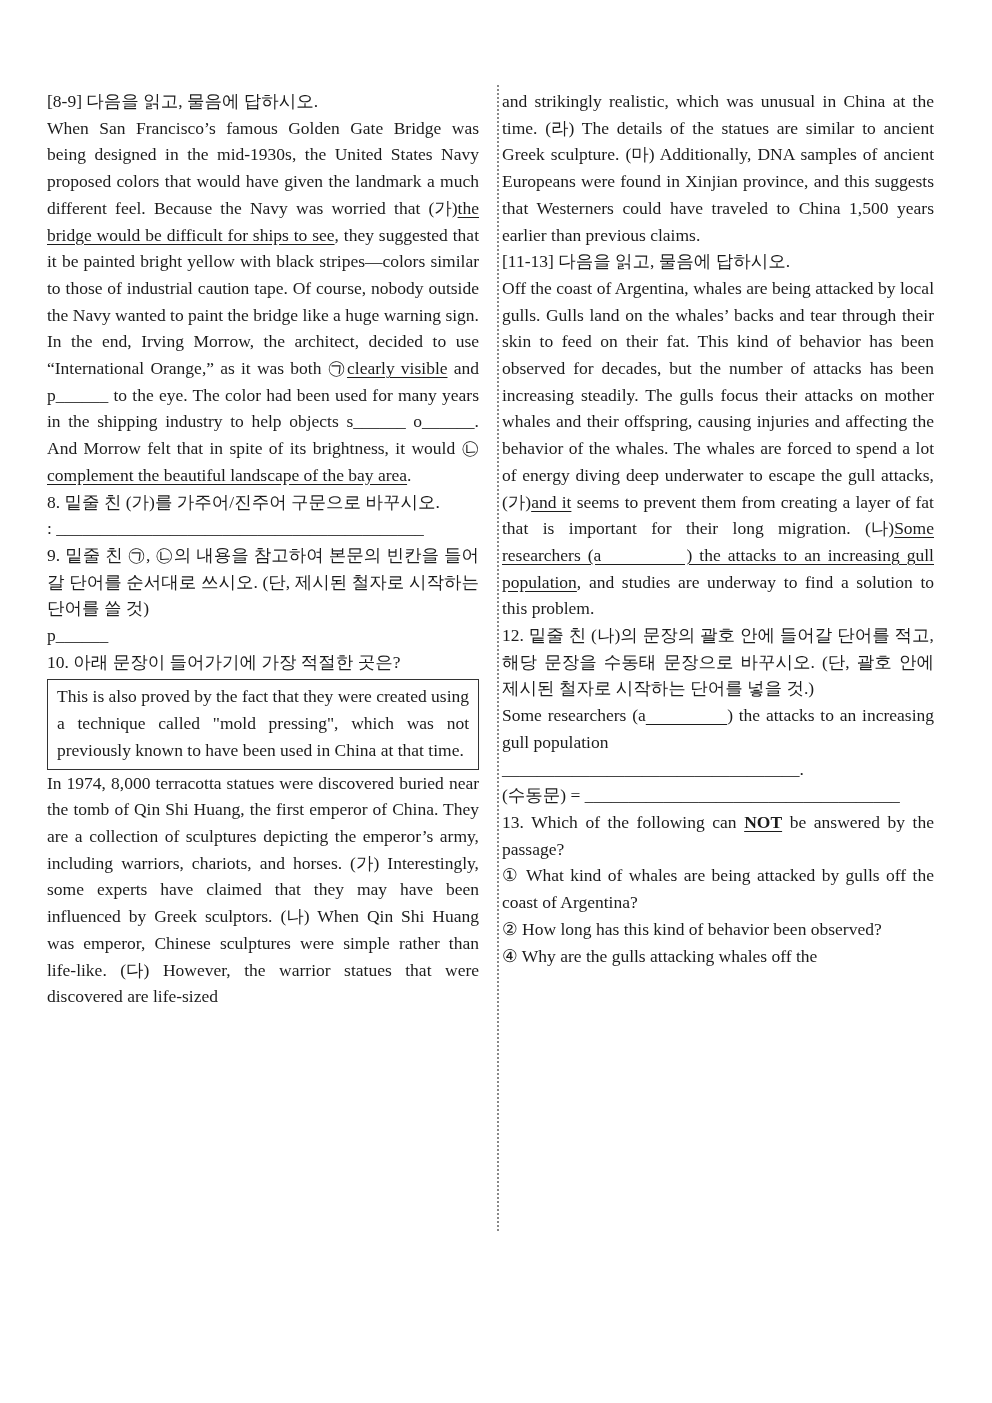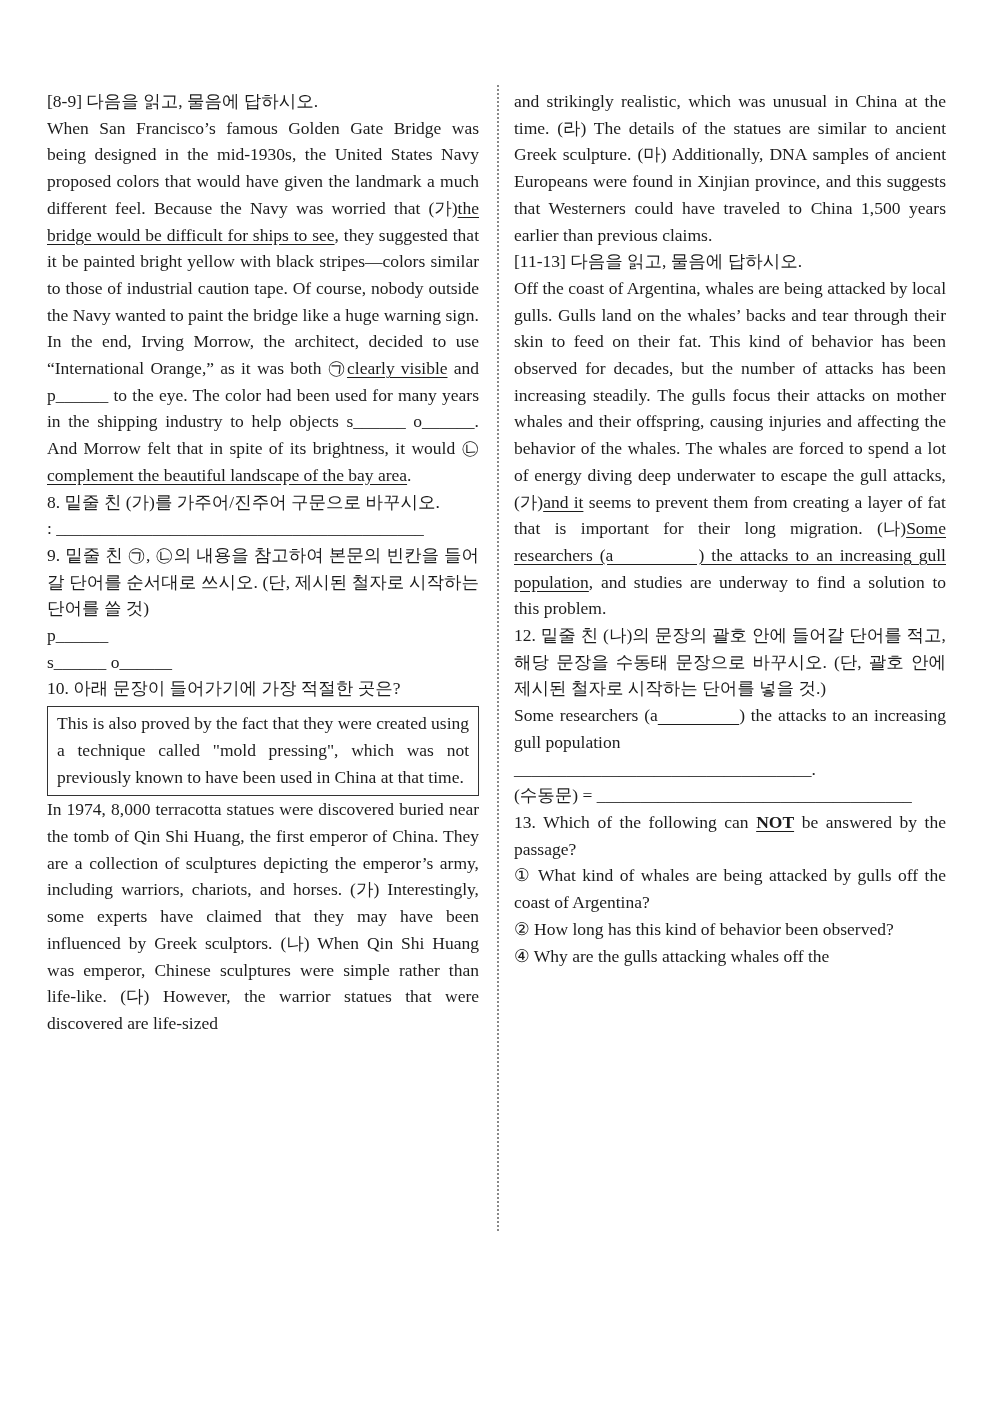--- a/index.html
+++ b/index.html
@@ -14,21 +14,21 @@
     color: #1c1c1c;
     overflow: hidden;
   }
   .col {
     position: absolute;
     top: 88px;
     width: 432px;
     text-align: justify;
   }
   .col-left  { left: 47px; }
-  .col-right { left: 514px; }
+  .col-right { left: 502px; }
   .divider {
     position: absolute;
     left: 497px;
     top: 85px;
     height: 1238px;
     width: 0;
     border-left: 2px dotted #888;
   }
   p { margin: 0; }
   .mt { }
@@ -63,21 +63,20 @@
 
     <p>
       <span>When San Francisco’s famous Golden Gate Bridge was being designed in the mid-1930s, the United States Navy proposed colors that would have given the landmark a much different feel. Because the Navy was worried that (가)</span><span class="u">the bridge would be difficult for ships to see</span><span>, they suggested that it be painted bright yellow with black stripes—colors similar to those of industrial caution tape. Of course, nobody outside the Navy wanted to paint the bridge like a huge warning sign. In the end, Irving Morrow, the architect, decided to use “International Orange,” as it was both ㉠</span><span class="u">clearly visible</span><span> and p______ to the eye. The color had been used for many years in the shipping industry to help objects s______ o______. And Morrow felt that in spite of its brightness, it would ㉡</span><span class="u">complement the beautiful landscape of the bay area</span><span>.</span>
     </p>
 
     <p class="mt">8. 밑줄 친 (가)를 가주어/진주어 구문으로 바꾸시오.</p>
     <p class="left-align">: __________________________________________</p>
 
     <p class="mt">9. 밑줄 친 ㉠, ㉡의 내용을 참고하여 본문의 빈칸을 들어갈 단어를 순서대로 쓰시오. (단, 제시된 철자로 시작하는 단어를 쓸 것)</p>
     <p class="left-align">p______</p>
-    <p class="left-align">s______ o______</p>
 
     <p class="mt">10. 아래 문장이 들어가기에 가장 적절한 곳은?</p>
     <div class="box">
       <span>This is also proved by the fact that they were created using a technique called "mold pressing", which was not previously known to have been used in China at that time.</span>
     </div>
 
     <p class="mt">In 1974, 8,000 terracotta statues were discovered buried near the tomb of Qin Shi Huang, the first emperor of China. They are a collection of sculptures depicting the emperor’s army, including warriors, chariots, and horses. (가) Interestingly, some experts have claimed that they may have been influenced by Greek sculptors. (나) When Qin Shi Huang was emperor, Chinese sculptures were simple rather than life-like. (다) However, the warrior statues that were discovered are life-sized</p>
 
   </div>
 

